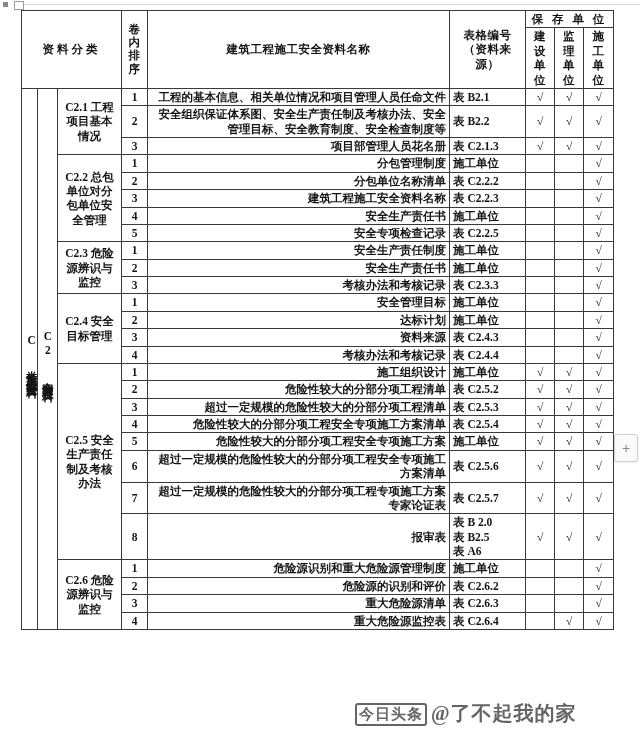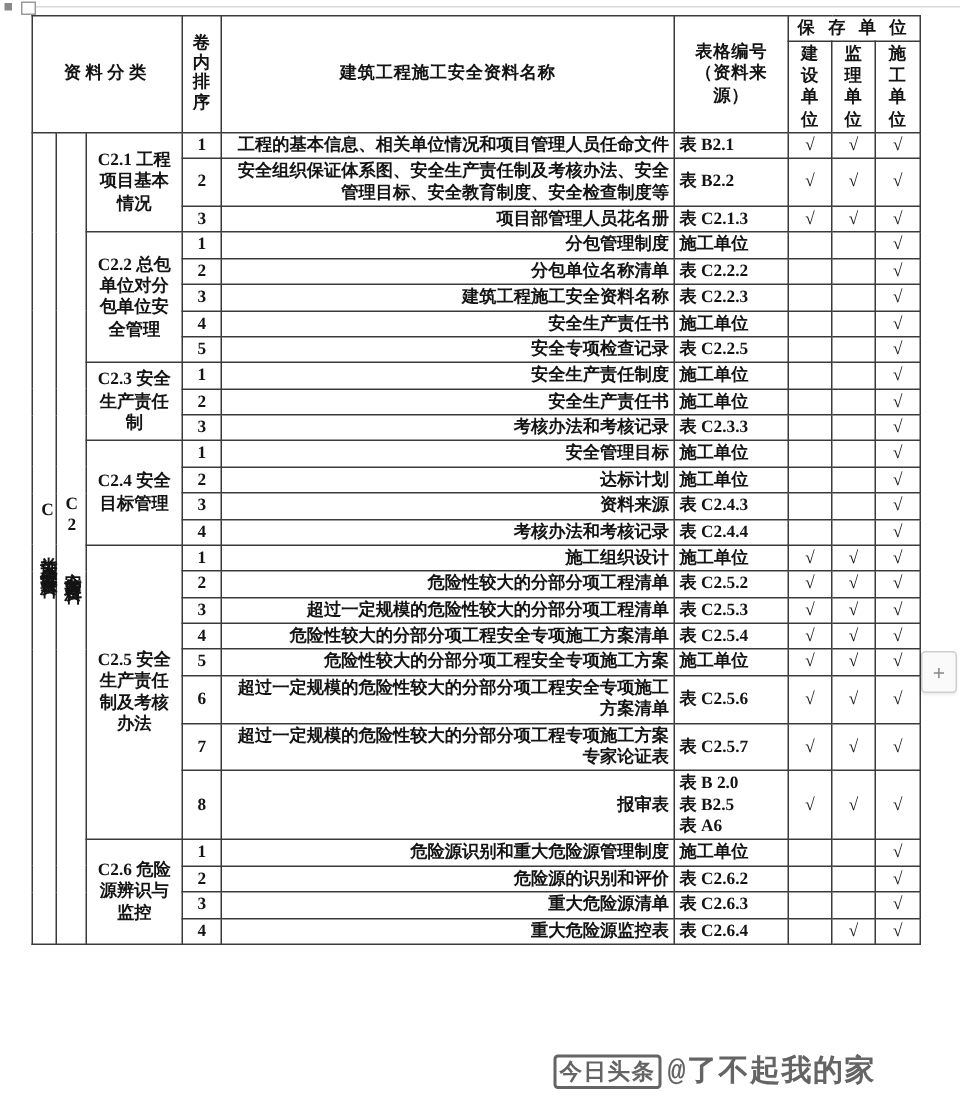--- a/index.html
+++ b/index.html
@@ -65,22 +65,22 @@
   .vcell{text-align:center;padding:0;}
   .grp{text-align:center;font-size:11.5px;line-height:1.3;margin-top:46px;}
   .num{text-align:center;font-size:11px;}
   .name{text-align:right;font-size:11.5px;padding-left:5px;}
   .code{font-size:11.5px;white-space:pre-line;line-height:1.35;}
   .chk{text-align:center;font-size:11px;color:#23407a;font-weight:normal;}
   .sep-top{border-top:2px solid #3a3a3a;}
 
   
   .wm{
-    position:absolute;left:369px;top:700px;
-    font-family:Liberation Mono, monospace;
+    position:absolute;left:355px;top:700px;
+    font-family:Liberation Serif, serif;
     font-size:20px;font-weight:bold;color:rgba(40,40,40,.72);
     white-space:nowrap;letter-spacing:1px;pointer-events:none;
   }
   .wm .tt{
     display:inline-block;border:2px solid rgba(40,40,40,.72);
     border-radius:3px;padding:0 2px;font-size:15px;margin-right:4px;
     transform:translateY(-1px);
   }
   .bottom-fade{
     position:absolute;left:0;top:737px;width:640px;height:8px;
@@ -191,21 +191,21 @@
         </tr>
         <tr>
           <td class="num">5</td>
           <td class="name">安全专项检查记录</td>
           <td class="code">表 C2.2.5</td>
           <td class="chk"></td>
           <td class="chk"></td>
           <td class="chk">√</td>
         </tr>
         <tr>
-          <td class="grp sep-top" rowspan="3">C2.3 安全生产责任制</td>
+          <td class="grp sep-top" rowspan="3">C2.3 危险源辨识与监控</td>
           <td class="num sep-top">1</td>
           <td class="name sep-top">安全生产责任制度</td>
           <td class="code sep-top">施工单位</td>
           <td class="chk sep-top"></td>
           <td class="chk sep-top"></td>
           <td class="chk sep-top">√</td>
         </tr>
         <tr>
           <td class="num">2</td>
           <td class="name">安全生产责任书</td>

